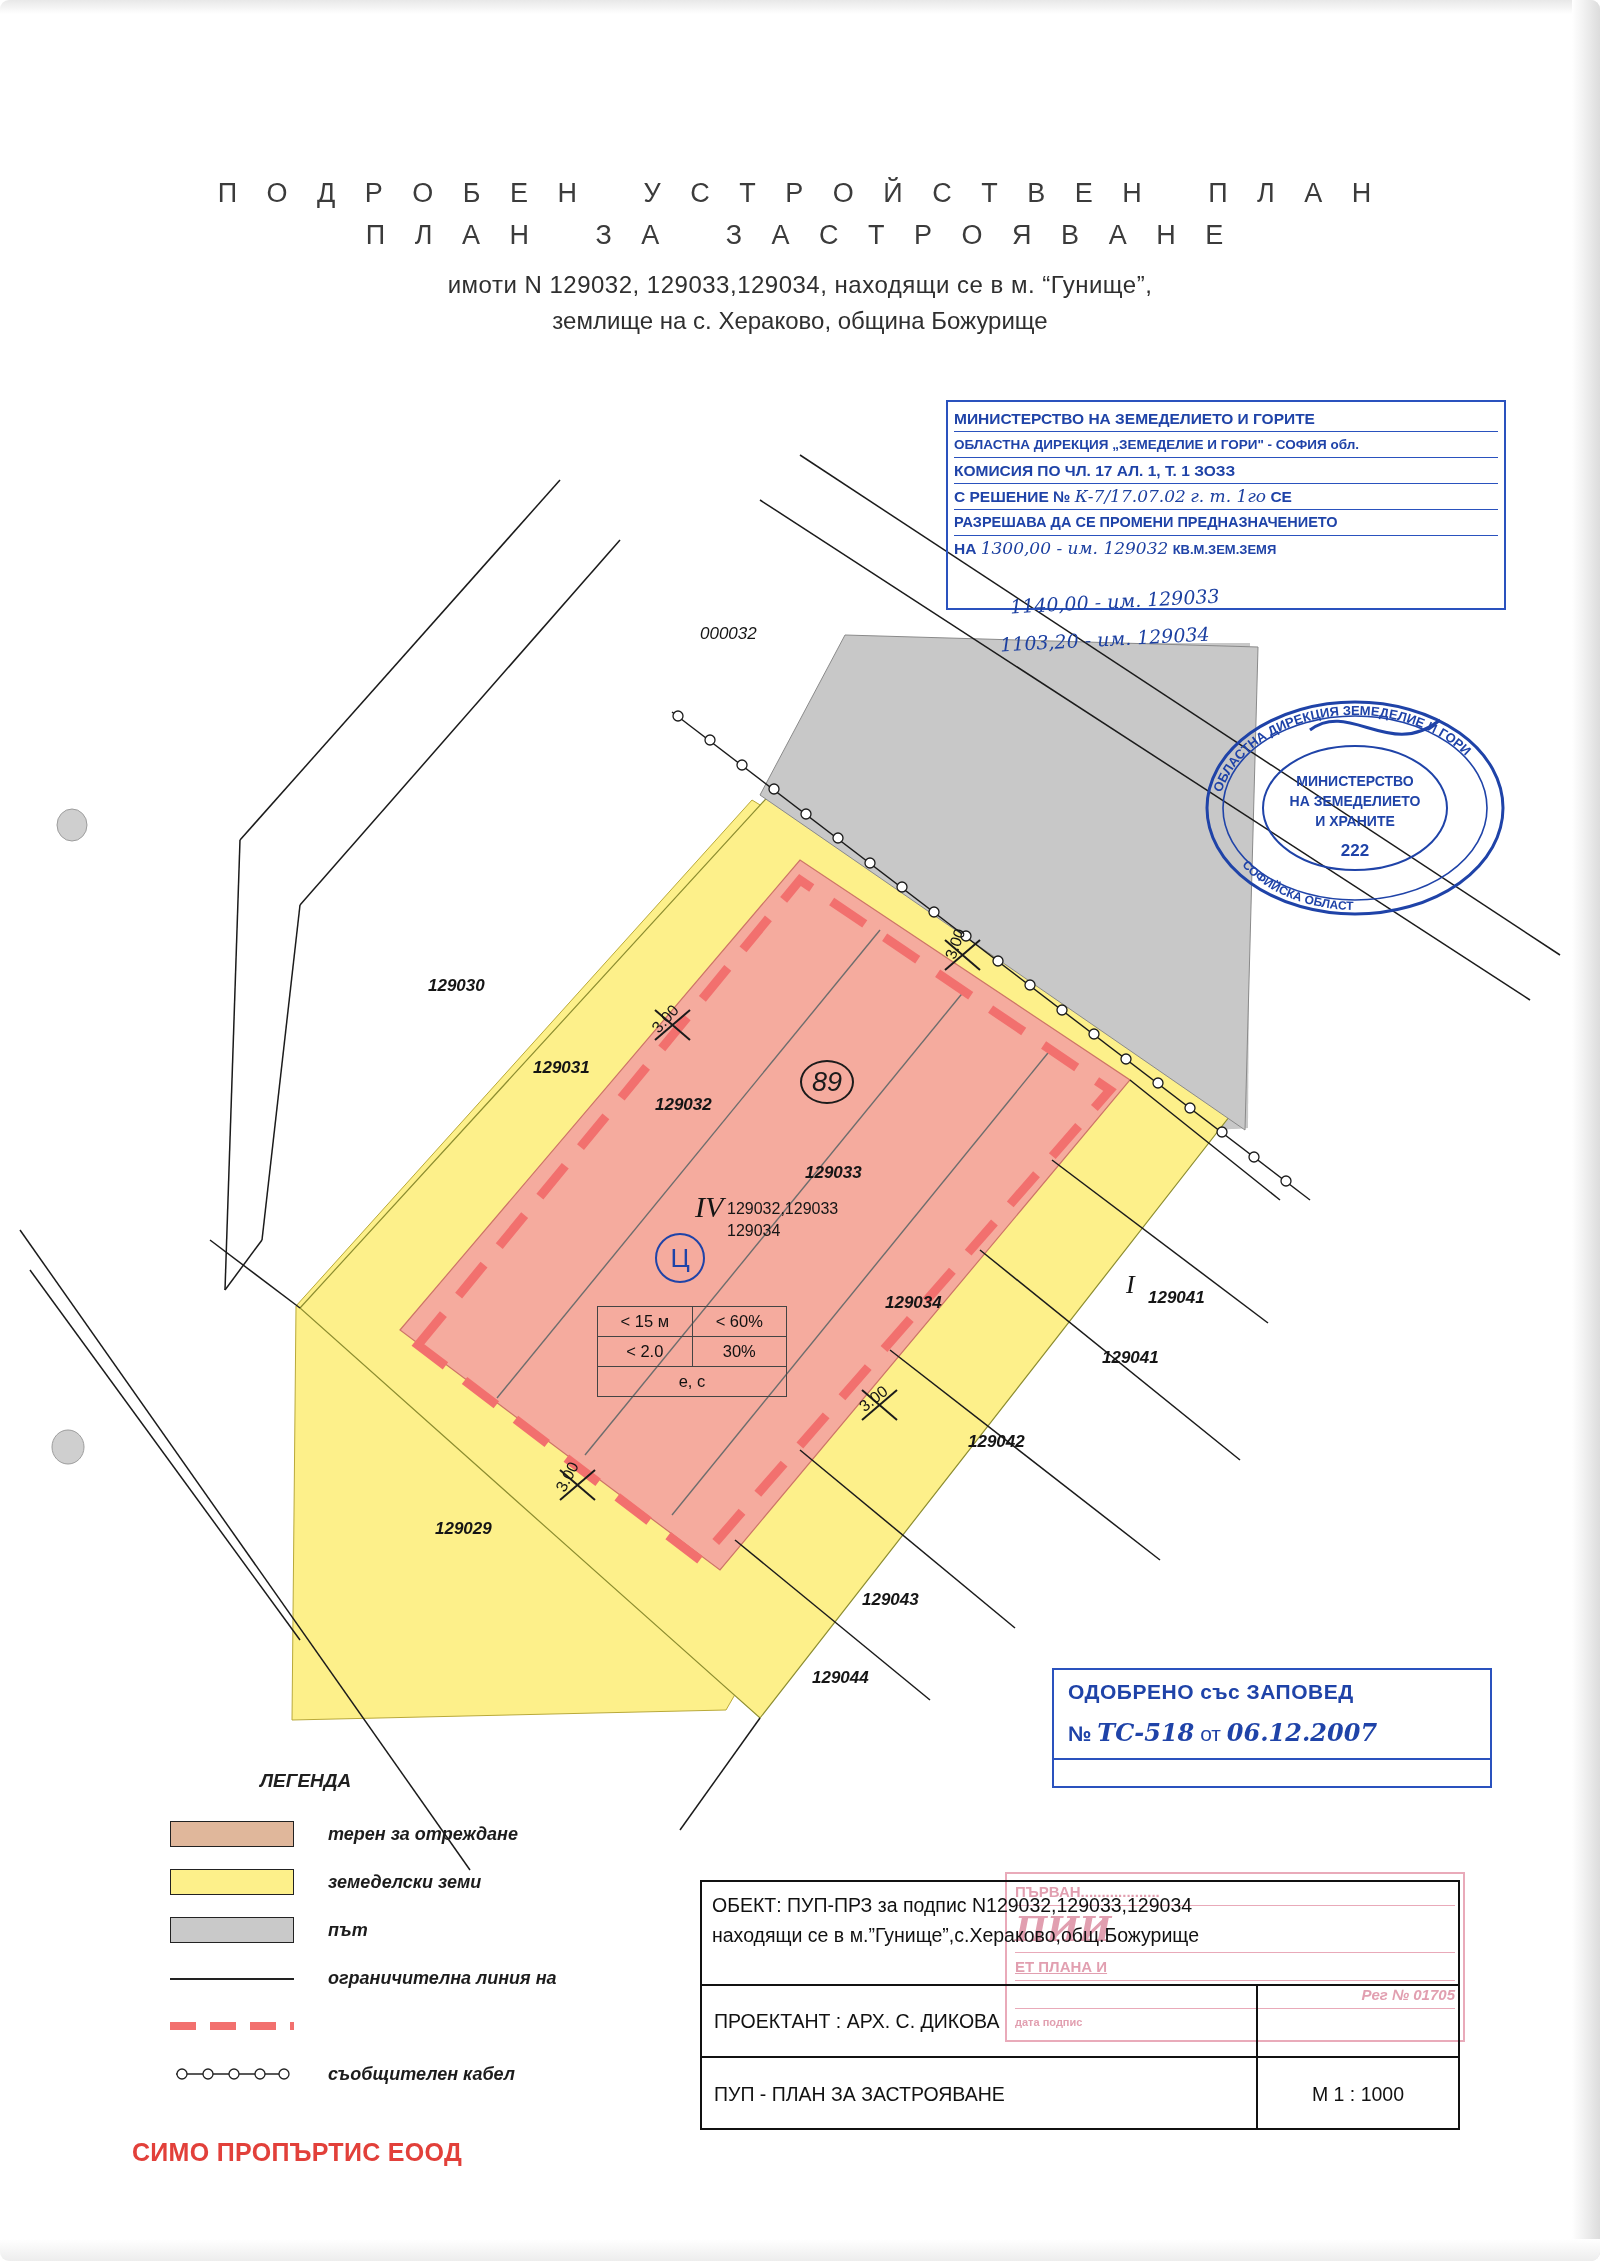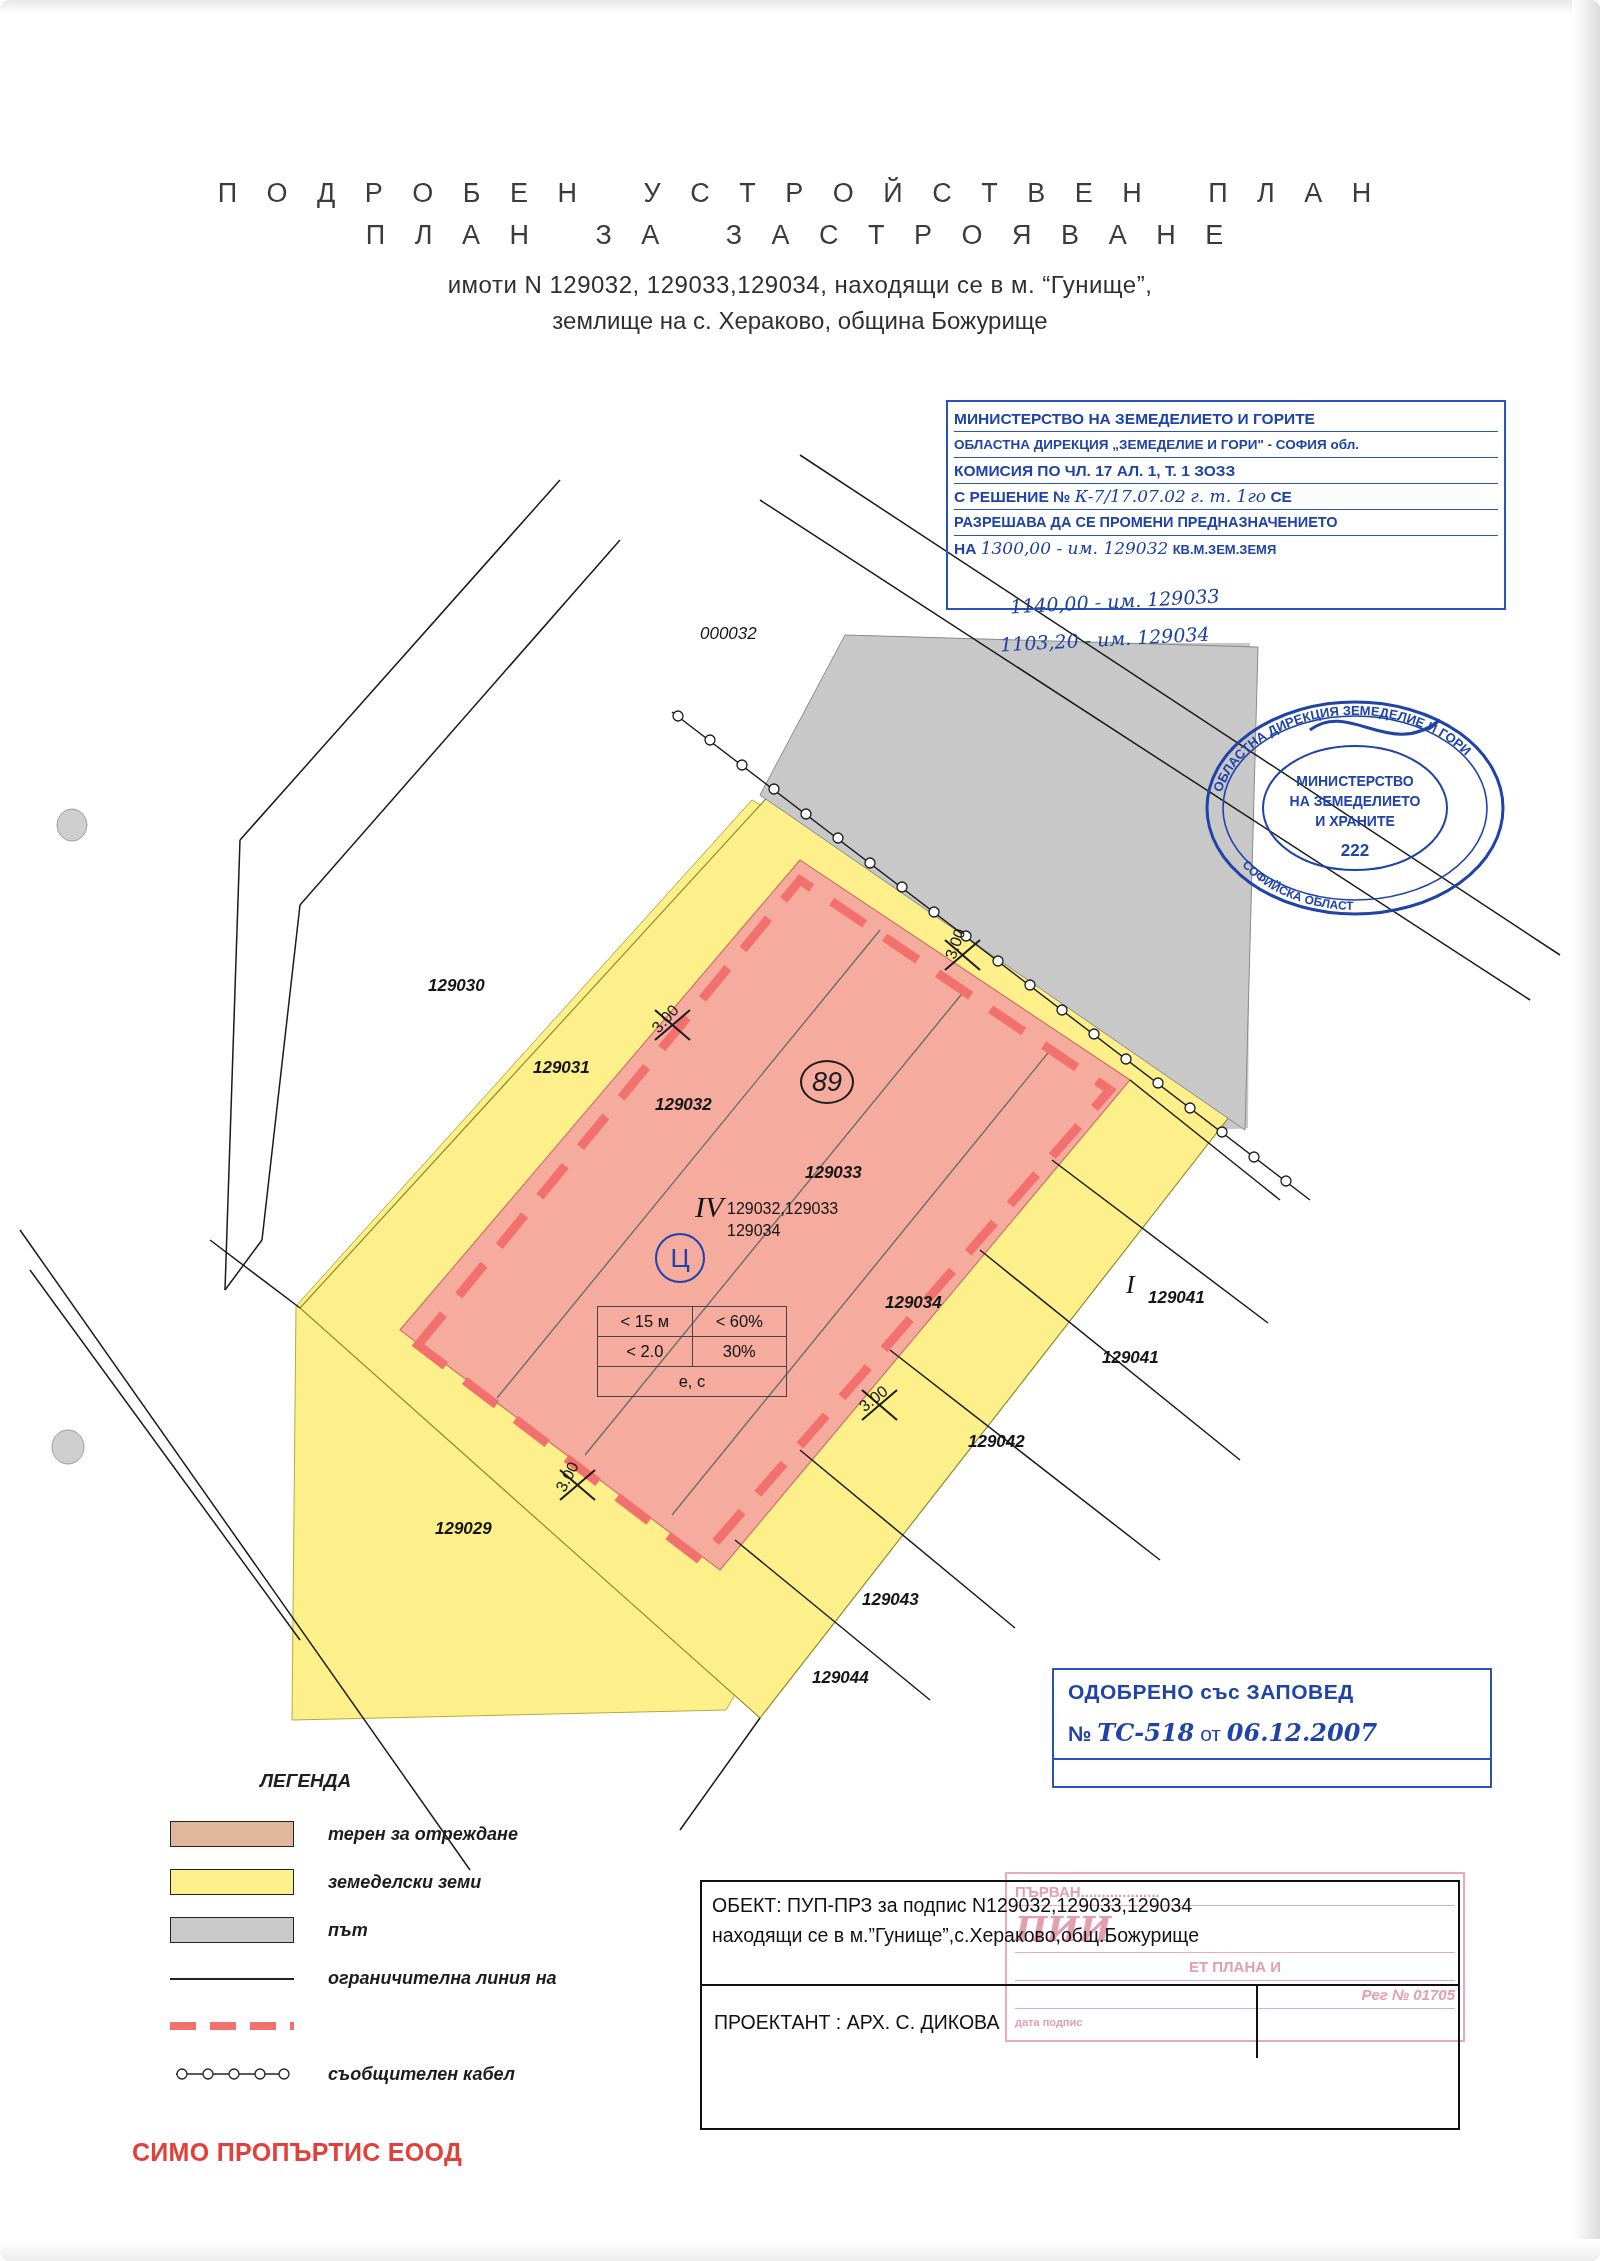--- a/index.html
+++ b/index.html
@@ -563,21 +563,21 @@
       <span class="hl">ТС-518</span>
       <span style="font-weight:normal;">от</span>
       <span class="hl">06.12.2007</span>
     </div>
     <div class="stamp-divider"></div>
   </div>
 
   <div id="stamp-pink">
     <div class="pl">ПЪРВАН...................</div>
     <div class="pl big" style="height:46px;line-height:46px;">ПИИ</div>
-    <div class="pl" style="text-align:center;">ЕТ ПЛАНА И</div>
+    <div class="pl" style="text-align:left;text-decoration:underline;">ЕТ ПЛАНА И</div>
     <div class="pl" style="text-align:right;font-style:italic;">Рег №  01705</div>
     <div class="pl" style="font-size:11px;">дата                   подпис</div>
   </div>
 
   <div id="legend">
     <div class="legend-title">ЛЕГЕНДА</div>
 
     <div class="legend-row">
       <div class="legend-swatch" style="background:#e0b79b;"></div>
       <div class="legend-label">терен за отреждане</div>
@@ -626,17 +626,21 @@
 
   <div id="titlebox">
     <div class="tb-top">
       <div>ОБЕКТ: ПУП-ПРЗ за подпис  N129032,129033,129034</div>
       <div>находящи се в м.”Гунище”,с.Хераково,общ.Божурище</div>
     </div>
     <div class="tb-row">
       <div class="tb-left">ПРОЕКТАНТ : АРХ. С. ДИКОВА</div>
       <div class="tb-right"></div>
     </div>
+    <div class="tb-row">
+      <div class="tb-left">ПУП - ПЛАН ЗА ЗАСТРОЯВАНЕ</div>
+      <div class="tb-right">М 1 : 1000</div>
+    </div>
   </div>
 
   <div id="footer-brand">СИМО ПРОПЪРТИС ЕООД</div>
 
 </div>
 
 </body></html>

